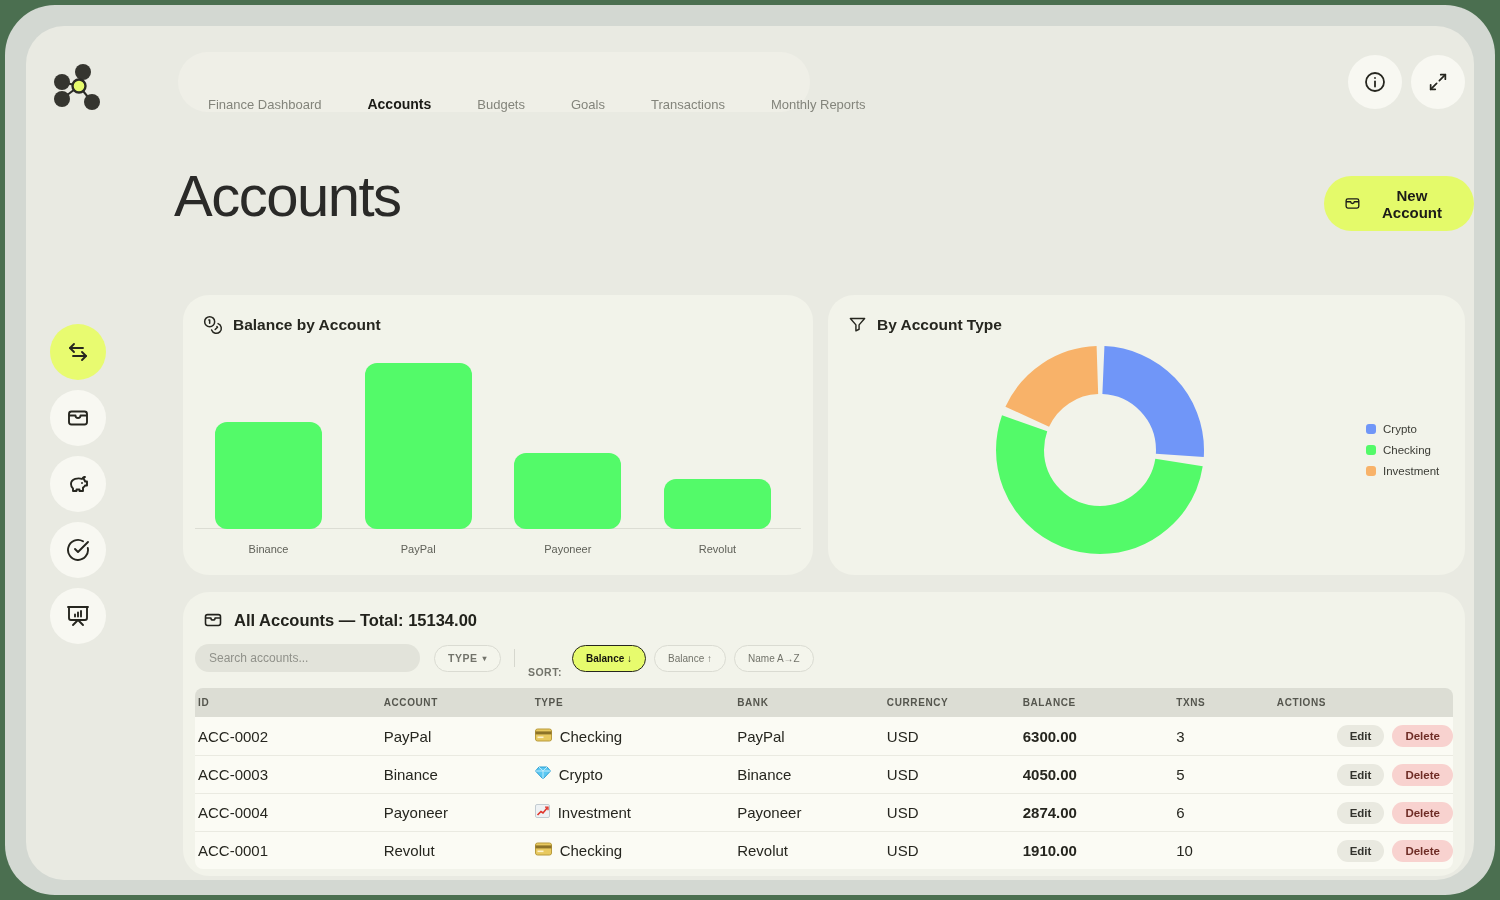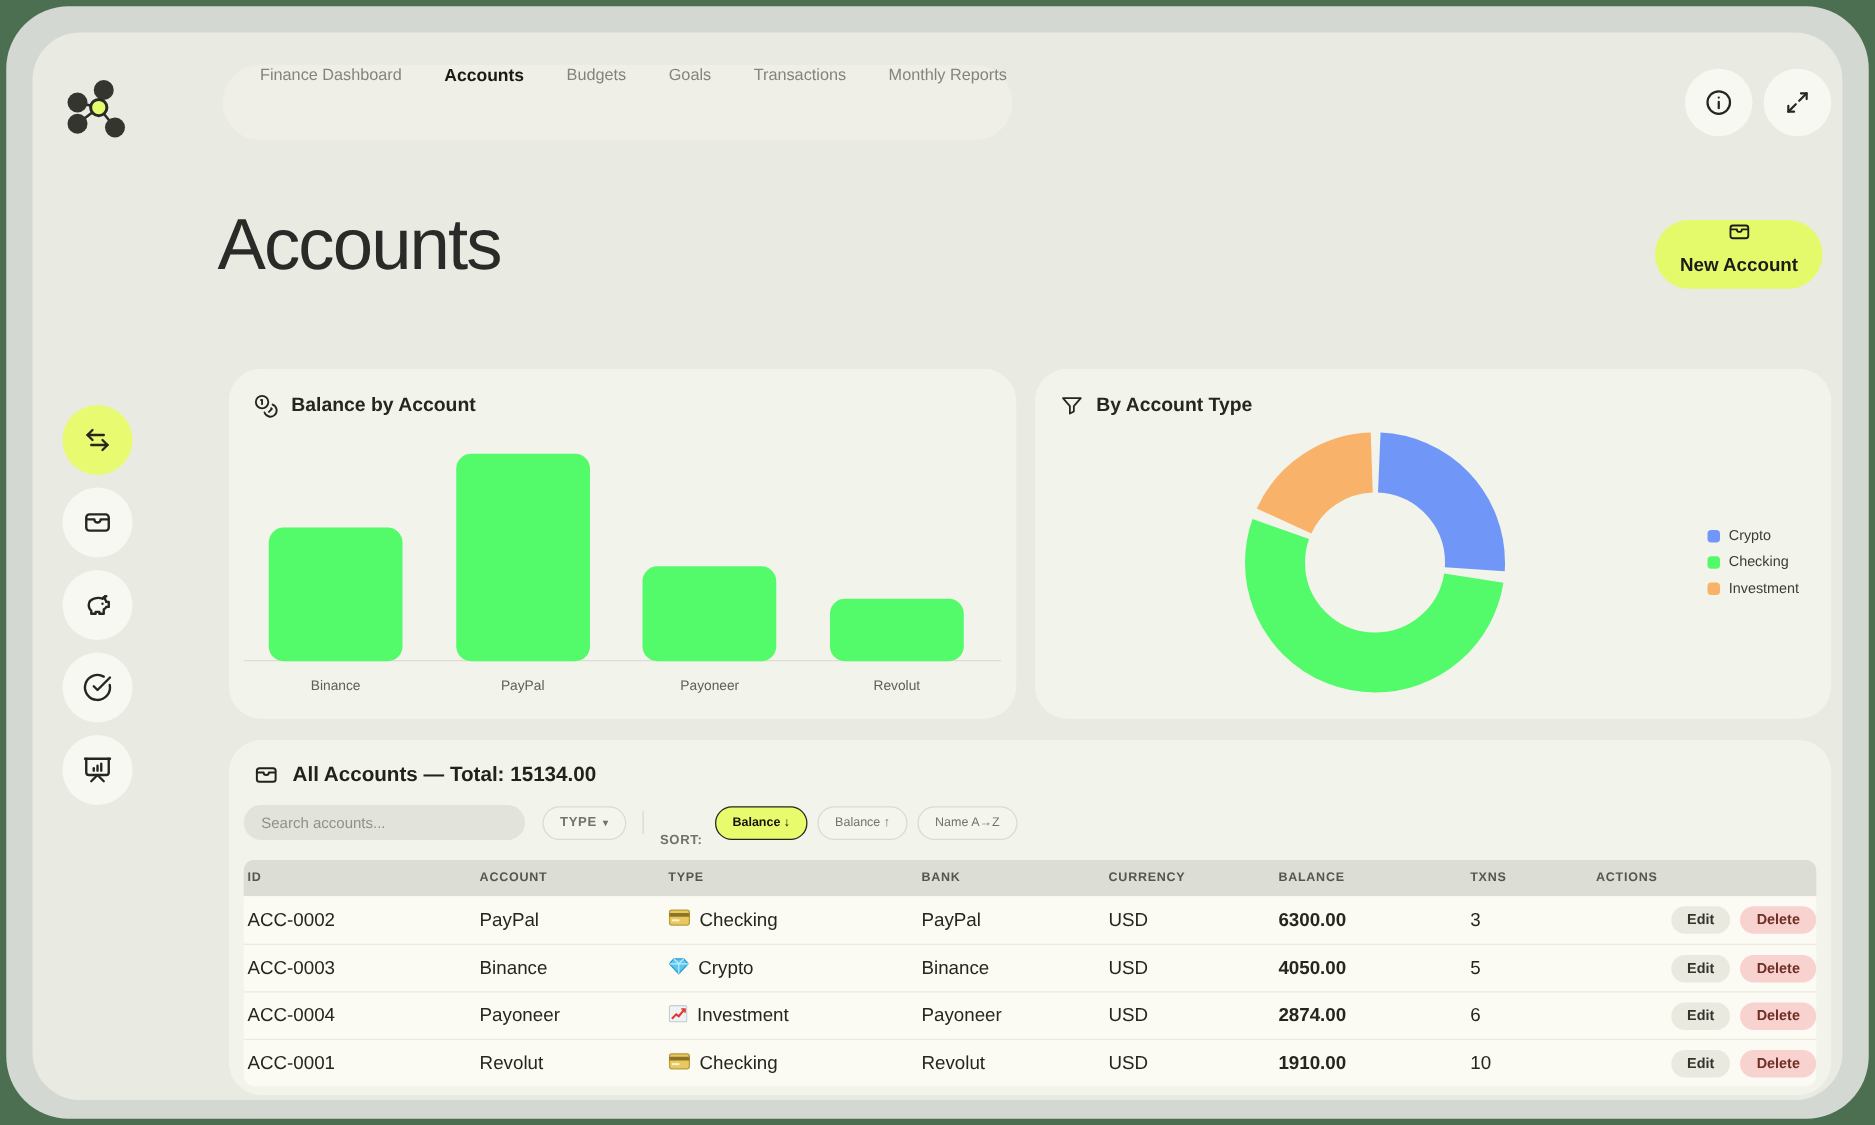--- a/index.html
+++ b/index.html
@@ -10,34 +10,34 @@
     position:relative; overflow:hidden;
     color:#26261f;
   }
   .bezel { position:absolute; inset:5px; background:#d3d8d2; border-radius:50px; }
   .app { position:absolute; left:26px; right:26px; top:26px; bottom:20px;
          background:#e9eae2; border-radius:38px; overflow:hidden; }
 
   
   .logo { position:absolute; left:24px; top:30px; width:60px; height:60px; background:none; border:none; cursor:pointer; }
   .nav-pill { position:absolute; left:152px; top:26px; width:632px; height:60px;
-              border-radius:30px; background:#efefe7; display:flex; align-items:flex-start;
-              padding:0 30px; gap:34px; }
+              border-radius:30px; background:#efefe7; display:flex; align-items:flex-end;
+              padding:0 30px; gap:46px; }
   .nav-item { font-size:13px; color:#83847b; font-weight:500; white-space:nowrap; cursor:pointer; background:none; border:none; font-family:inherit; }
   .nav-item.active { color:#1b1b16; font-weight:700; font-size:14px; }
   .iconbtn { position:absolute; top:29px; width:54px; height:54px; border-radius:50%;
              background:#f8f8f2; border:none; display:flex; align-items:center; justify-content:center; cursor:pointer; }
   #btn-info { left:1322px; } #btn-expand { left:1385px; }
 
   .page-title { position:absolute; left:148px; top:136px; font-size:58px; font-weight:500;
                 letter-spacing:-1.5px; color:#2a2a28; }
   .new-account { position:absolute; left:1298px; top:150px; height:55px; padding:0 20px;
                  border-radius:28px; background:#e4fa6a; border:none; display:flex; gap:9px;
                  align-items:center; font-weight:700; font-size:15px; color:#1c1c18;
-                 font-family:inherit; cursor:pointer;flex-direction:column; }
+                 font-family:inherit; cursor:pointer; }
 
   
   .sidebar { position:absolute; left:24px; top:298px; display:flex; flex-direction:column; gap:10px; }
   .side-btn { width:56px; height:56px; border-radius:50%; background:#f8f8f2; border:none;
               display:flex; align-items:center; justify-content:center; cursor:pointer; }
   .side-btn.active { background:#e8fb70; }
 
   
   .card { position:absolute; background:#f2f3ea; border-radius:26px; }
   #bar-card   { left:157px; top:269px; width:630px; height:280px; }

